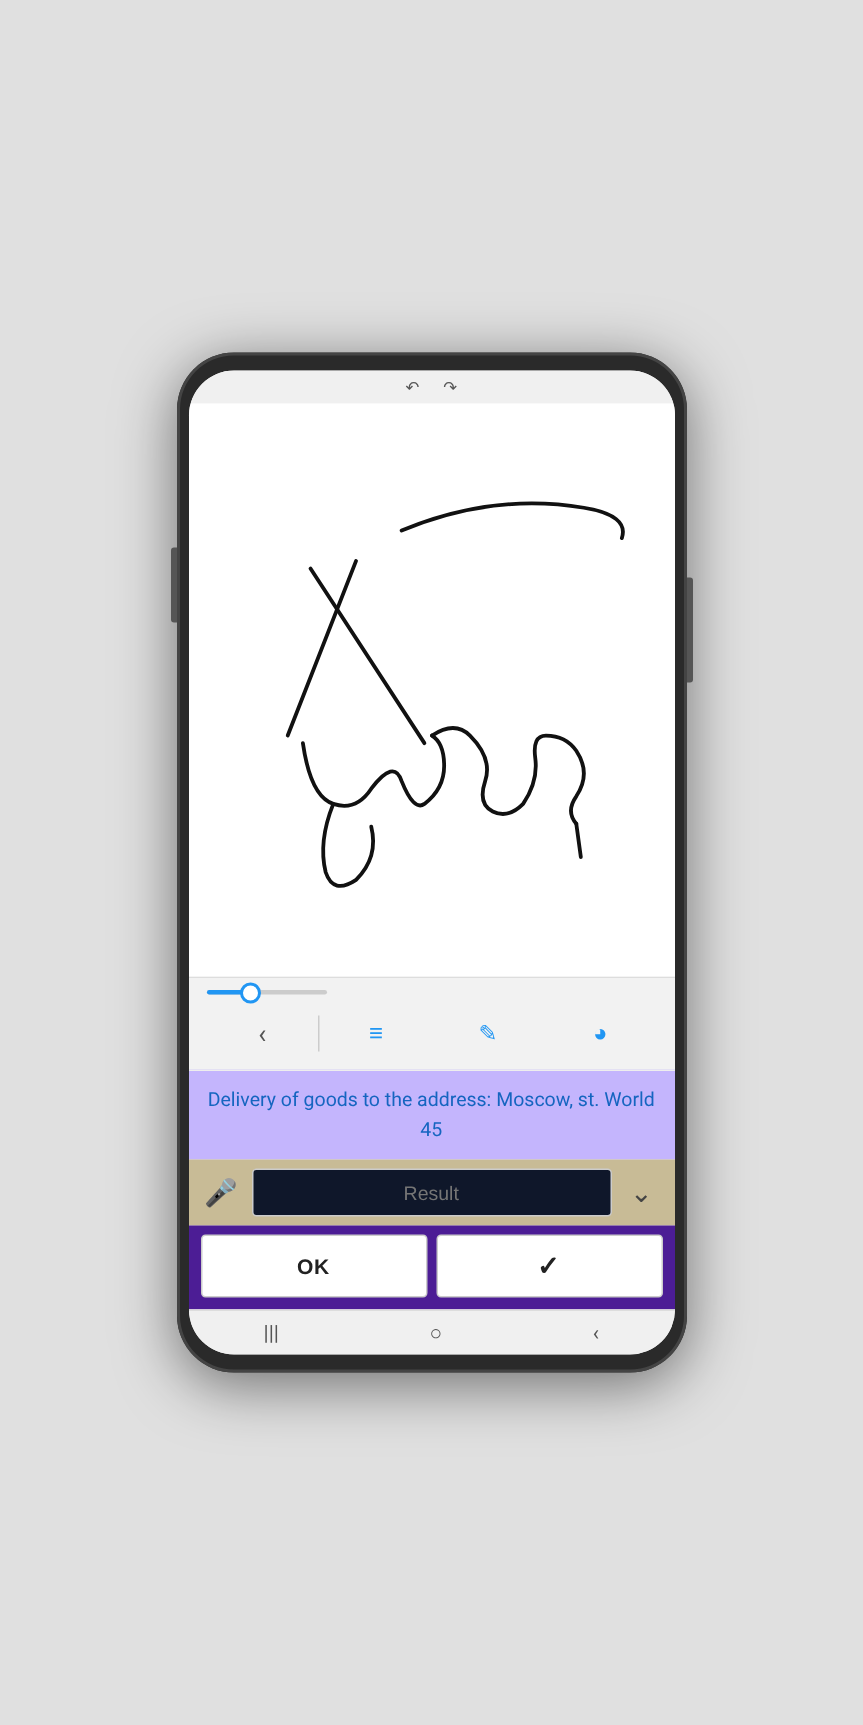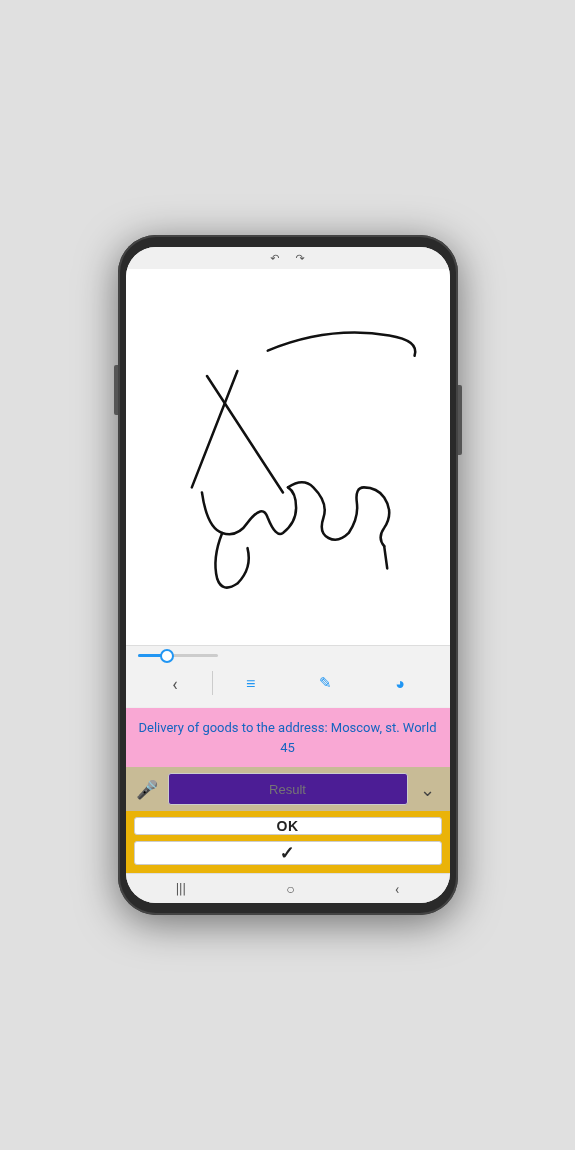--- a/index.html
+++ b/index.html
@@ -151,21 +151,21 @@
       background: #ccc;
     }
 
     .tool-icon {
       font-size: 16px;
       color: #2196F3;
     }
 
     
     .description-text {
-      background: #f9a8d4;
+      background: #c4b5fd;
       padding: 10px 12px;
       text-align: center;
       color: #1565C0;
       font-size: 13px;
       line-height: 1.5;
       border-top: 1px solid #eee;
     }
 
     
     .input-row {
@@ -179,43 +179,42 @@
     .mic-icon {
       font-size: 18px;
       color: #666;
       width: 28px;
       text-align: center;
     }
 
     .result-input {
       flex: 1;
       height: 32px;
-      background: #4c1d95;
+      background: #0f172a;
       border: 1px solid #ccc;
       border-radius: 3px;
       padding: 0 8px;
       font-size: 13px;
       color: #aaa;
       text-align: center;
     }
 
     .chevron-down {
       font-size: 18px;
       color: #444;
       width: 28px;
       text-align: center;
     }
 
     
     .button-row {
-      background: #eab308;
+      background: #4c1d95;
       padding: 6px 8px 8px 8px;
       display: flex;
       gap: 6px;
-      flex-direction: column;
     }
 
     .action-btn {
       flex: 1;
       height: 42px;
       background: #fff;
       border: 1px solid #ccc;
       border-radius: 3px;
       font-size: 14px;
       font-weight: bold;

